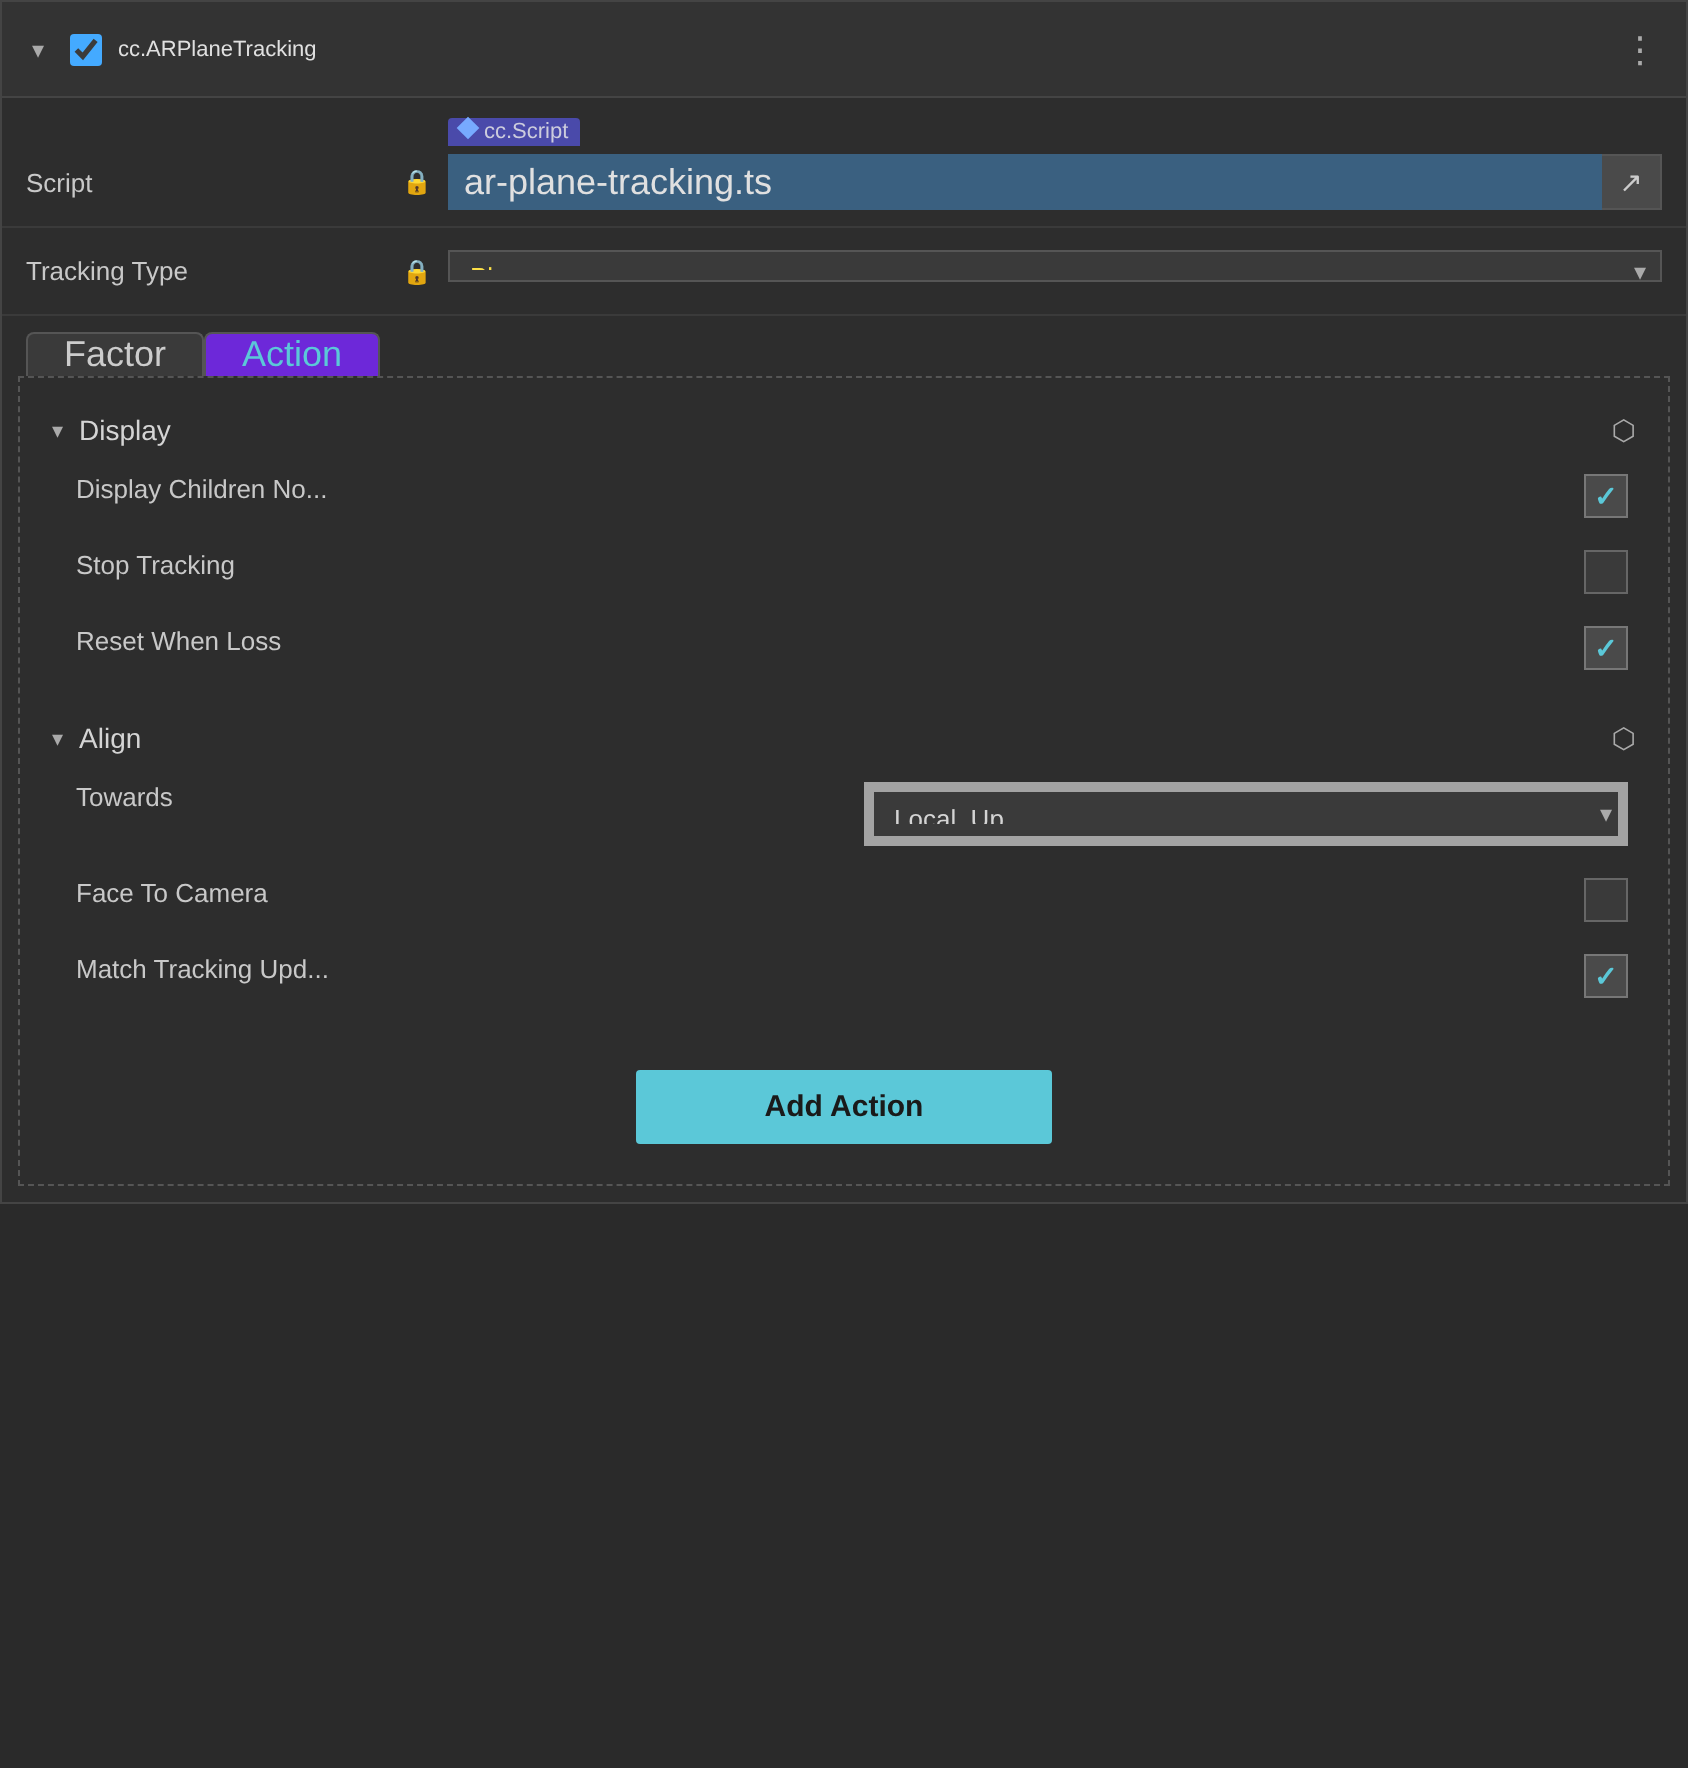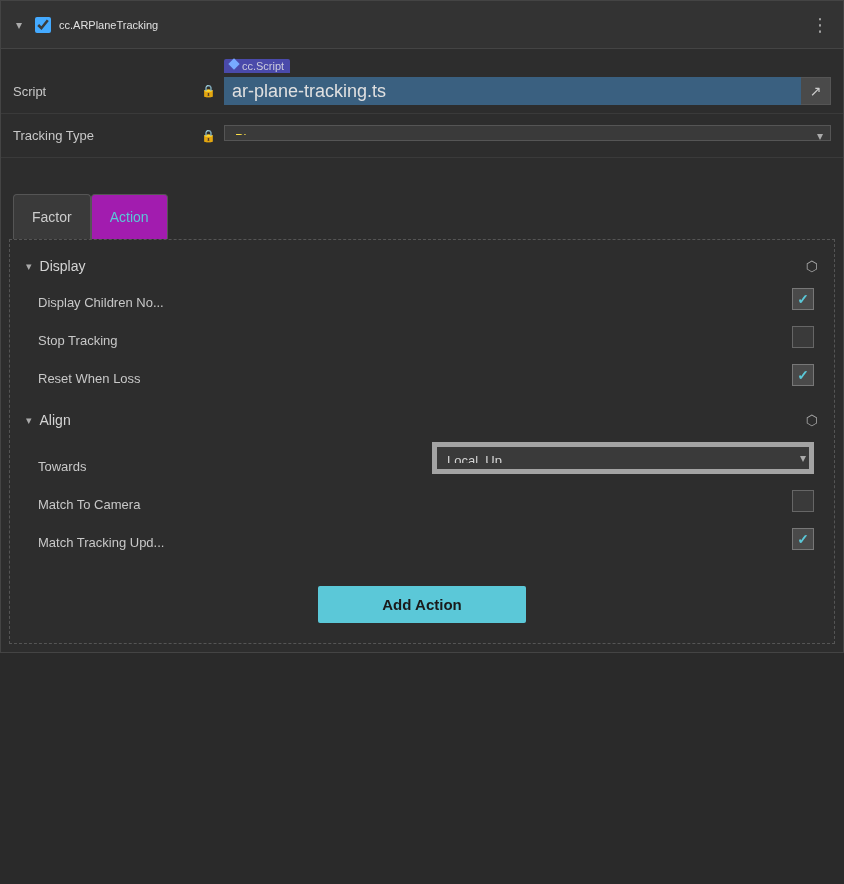--- a/index.html
+++ b/index.html
@@ -173,34 +173,33 @@
     
     .tabs-bar {
       display: flex;
       align-items: flex-end;
       padding: 8px 12px 0 12px;
       background: #2d2d2d;
       gap: 0;
     }
 
     .tab {
-      padding: 14px 18px;
-      font-size: 14px;
+      padding: 0 18px;
+      font-size: 18px;
       cursor: pointer;
       border: 1px solid transparent;
       border-bottom: none;
       border-radius: 4px 4px 0 0;
       color: #999;
       background: transparent;
-      margin-top: 28px;
     }
 
     .tab.active {
       color: #5bc8d8;
-      background: #a21caf;
+      background: #6d28d9;
       border-color: #555;
     }
 
     .tab.inactive {
       color: #ccc;
       background: #3a3a3a;
       border-color: #555;
     }
 
     
@@ -239,21 +238,21 @@
 
     .section-export {
       color: #aaa;
       font-size: 14px;
       cursor: pointer;
     }
 
     
     .prop-row {
       display: flex;
-      align-items: flex-end;
+      align-items: flex-start;
       padding: 8px 8px 8px 16px;
       gap: 12px;
     }
 
     .prop-label {
       flex: 1;
       color: #c8c8c8;
       font-size: 13px;
     }
 
@@ -414,21 +413,21 @@
           <select class="towards-select">
             <option>Local_Up</option>
             <option>World_Up</option>
             <option>Camera</option>
           </select>
           <span class="select-arrow">▾</span>
         </div>
       </div>
 
       <div class="prop-row">
-        <span class="prop-label">Match To Camera</span>
+        <span class="prop-label">Face To Camera</span>
         <div class="custom-checkbox unchecked">
         </div>
       </div>
 
       <div class="prop-row">
         <span class="prop-label">Match Tracking Upd...</span>
         <div class="custom-checkbox checked">
           <span class="checkmark">✓</span>
         </div>
       </div>

